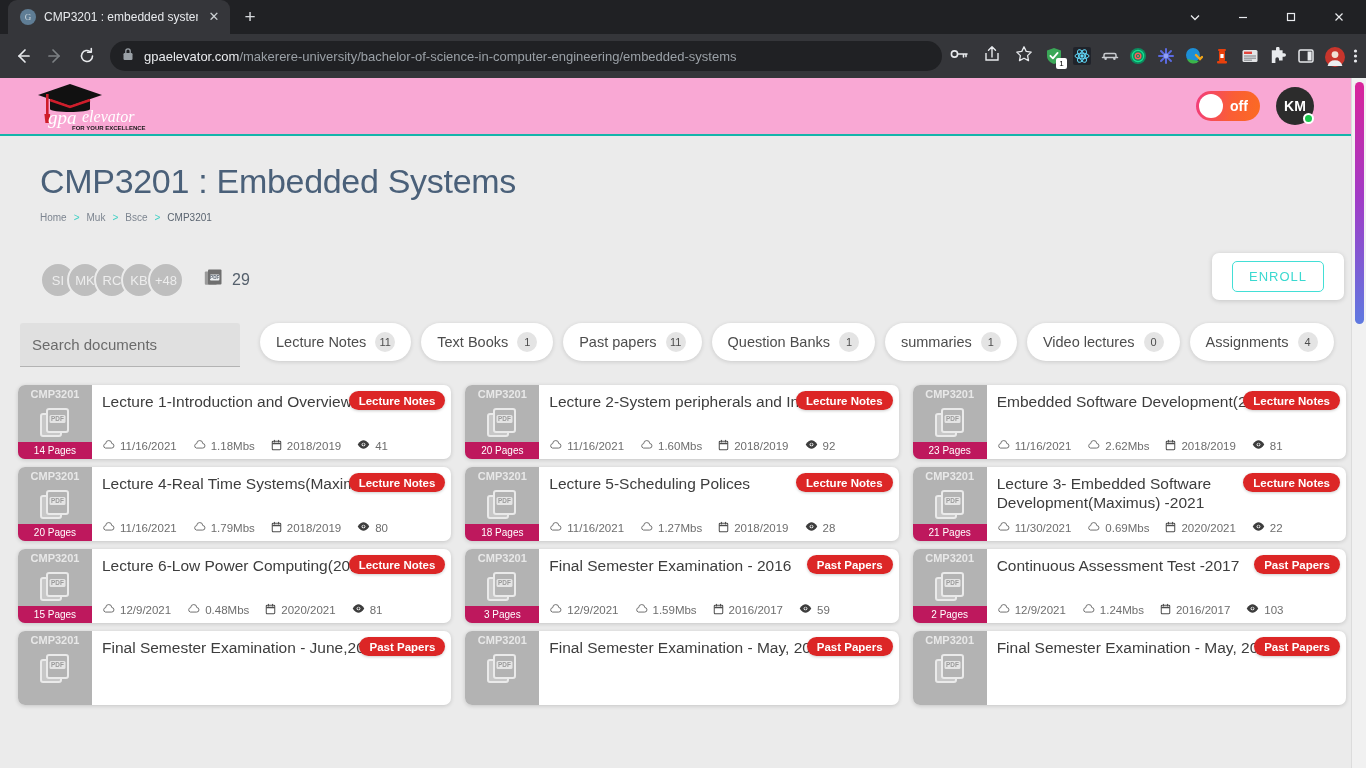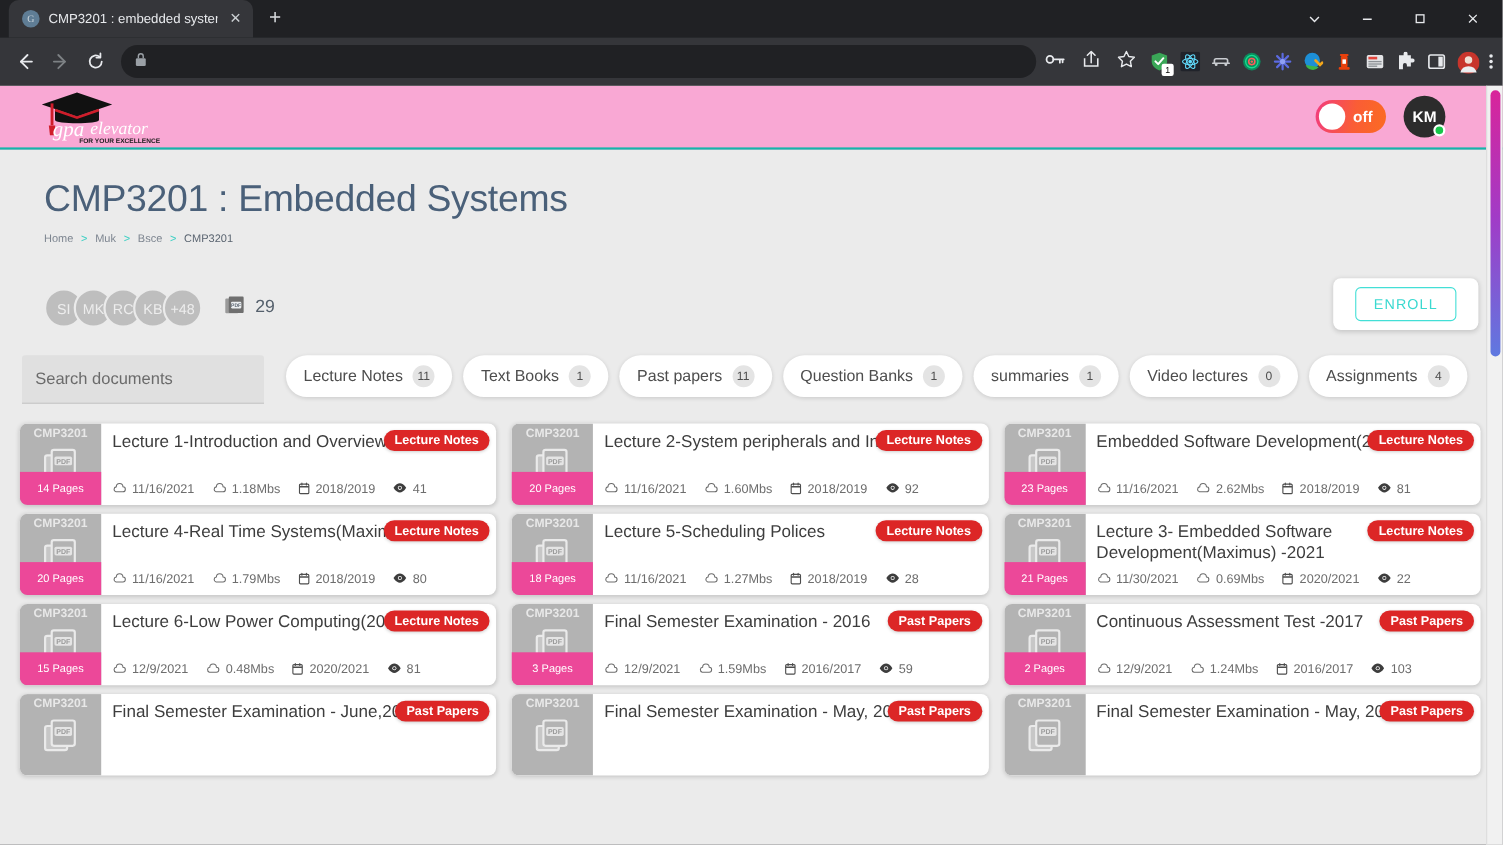--- a/index.html
+++ b/index.html
@@ -197,22 +197,22 @@
   }
   .thumb {
     width: 74px; height: 74px; background: #b3b3b3; flex: 0 0 auto;
     position: relative; display: flex; align-items: center; justify-content: center;
   }
   .thumb .code {
     position: absolute; top: 3px; left: 0; right: 0; text-align: center;
     font-size: 11px; font-weight: 700; color: #e8e8e8;
   }
   .thumb .pages {
-    position: absolute; bottom: 0; left: 0; right: 0; height: 30px;
-    background: #ec4899; color: #fff; font-size: 10px;
+    position: absolute; bottom: 0; left: 0; right: 0; height: 17px;
+    background: #be185d; color: #fff; font-size: 10px;
     display: flex; align-items: center; justify-content: center;
   }
   .pdf-glyph { margin-top: 4px; }
 
   .card-body {
     flex: 1 1 auto; min-width: 0; position: relative;
     padding: 7px 10px 6px 10px; display: flex; flex-direction: column;
   }
   .doc-title {
     font-size: 15.5px; color: #3d3d3d; line-height: 19px;
@@ -298,20 +298,21 @@
         </svg>
     </div>
 
     <div class="omnibox">
       <span>
         <svg width="12" height="14" viewBox="0 0 12 14">
             <rect x="1.5" y="6" width="9" height="7" rx="1.2" fill="#9aa0a6"></rect>
             <path d="M3.8 6 V4.1 a2.2 2.2 0 0 1 4.4 0 V6" stroke="#9aa0a6" stroke-width="1.3" fill="none"></path>
           </svg>
       </span>
+      <span class="url"><b>gpaelevator.com</b><span>/makerere-university/bachelor-of-science-in-computer-engineering/embedded-systems</span></span>
     </div>
 
     <div class="omni-icons">
       <span>
         <svg width="19" height="16" viewBox="0 0 19 16">
             <circle cx="4.5" cy="8" r="3.1" stroke="#e8eaed" stroke-width="1.6" fill="none"></circle>
             <path d="M7.6 8 H17 M13.5 8 V11 M16 8 V10.6" stroke="#e8eaed" stroke-width="1.6" fill="none" stroke-linecap="round"></path>
           </svg>
       </span>
       <span>

